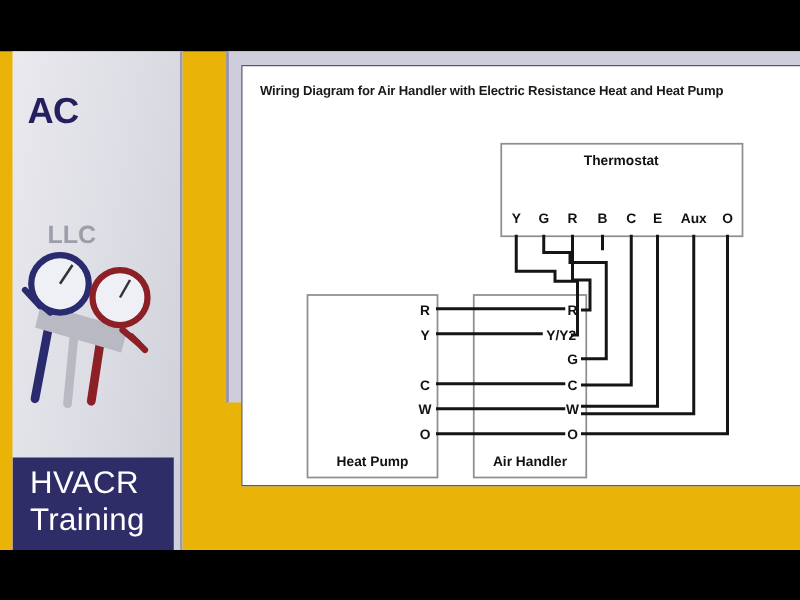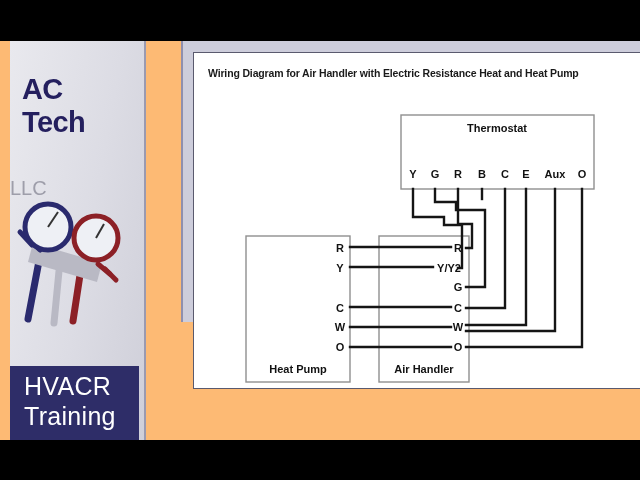--- a/index.html
+++ b/index.html
@@ -12,21 +12,21 @@
   #screen {
     position: relative;
     width: 640px; height: 480px;
     background: #000000;
   }
   
   #band {
     position: absolute;
     left: 0; top: 41px;
     width: 640px; height: 399px;
-    background: #fdba74;
+    background: #eab308;
   }
   
   #brand {
     position: absolute;
     left: 10px; top: 0px;
     width: 136px; height: 399px;
     background: linear-gradient(100deg,#e9e9ee 0%,#dcdce4 55%,#cfcfd9 100%);
     overflow: hidden;
   }
   #brand-rule {
@@ -40,23 +40,23 @@
     left: 12px; top: 32px;
     width: 124px;
     color: #241f5e;
     font-weight: bold;
     font-size: 29px;
     line-height: 33px;
     letter-spacing: -0.6px;
   }
   #brand-llc {
     position: absolute;
-    left: 0; top: 136px;
+    left: 28px; top: 136px;
     color: #9e9eaa;
-    font-weight: normal;
+    font-weight: bold;
     font-size: 20px;
     letter-spacing: 0px;
   }
   
   #gauges { position: absolute; left: 0; top: 160px; width: 136px; height: 150px; }
   
   #navy {
     position: absolute;
     left: 0; bottom: 0;
     width: 129px; height: 74px;
@@ -111,21 +111,20 @@
 </head>
 <body>
 
 <div id="screen">
   <div id="band">
 
     <div id="brand">
 
       <div id="brand-title">
         <div>AC</div>
-        <div>Tech</div>
       </div>
 
       <div id="brand-llc">LLC</div>
 
       <div id="gauges">
         <svg width="136" height="150" viewBox="0 0 136 150" xmlns="http://www.w3.org/2000/svg">
 
           <g stroke="#2a2a6e" stroke-width="7" fill="none" stroke-linecap="round">
             <path d="M29 60 L18 118"></path>
           </g>

